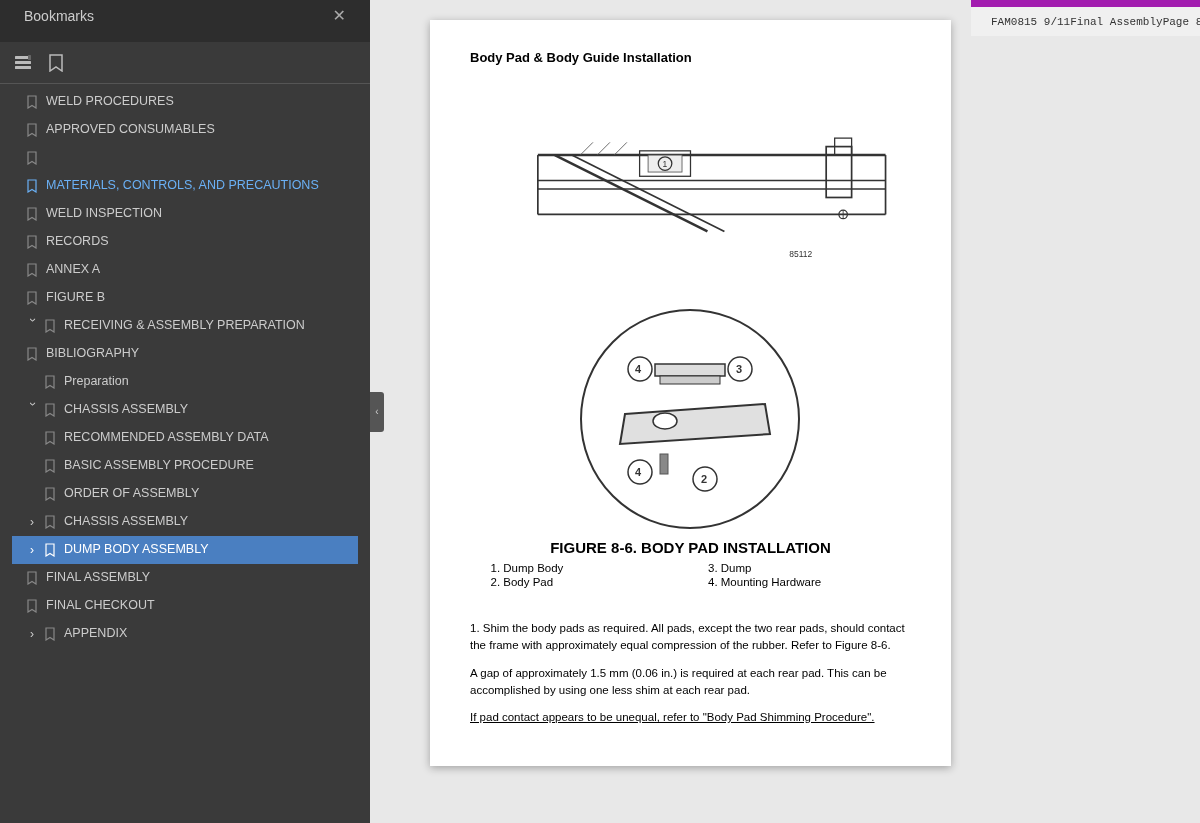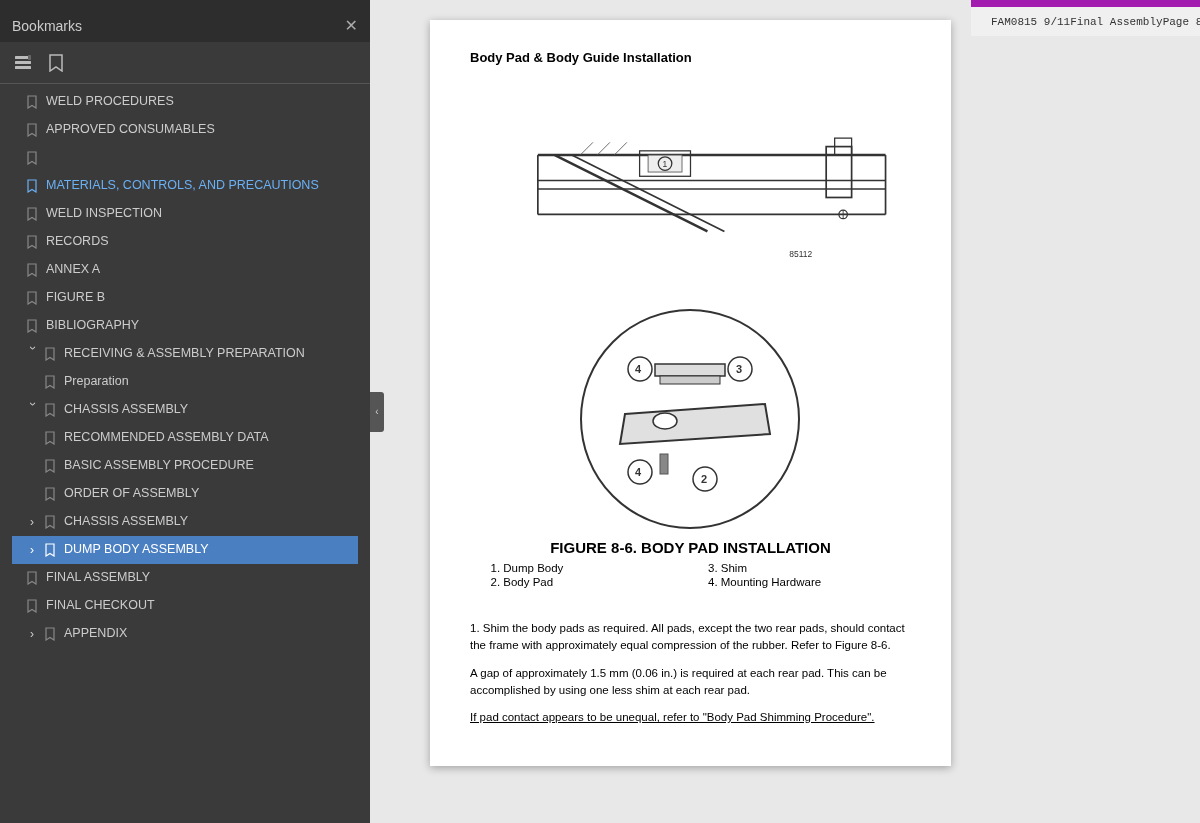--- a/index.html
+++ b/index.html
@@ -11,23 +11,23 @@
       min-width: 370px;
       background: #3a3a3a;
       display: flex;
       flex-direction: column;
       height: 823px;
       position: relative;
     }
 
     #sidebar-header {
       background: #2d2d2d;
-      padding: 8px 12px;
-      display: flex;
-      align-items: flex-end;
+      padding: 8px 24px;
+      display: flex;
+      align-items: flex-start;
       justify-content: space-between;
       height: 42px;
     }
 
     #sidebar-title {
       color: #ccc;
       font-size: 14px;
       font-weight: 500;
     }
 
@@ -358,36 +358,36 @@
     <div class="bm-item">
       <span class="bm-icon">
         <svg width="10" height="14" viewBox="0 0 10 14">
             <path d="M1 1h8v12l-4-2.5L1 13V1z" stroke="#888" stroke-width="1.2" fill="none"></path>
           </svg>
       </span>
       <span class="bm-label">FIGURE B</span>
     </div>
 
     <div class="bm-item">
+      <span class="bm-expand" style="color:#ccc; font-size:12px; transform:rotate(90deg); display:inline-block;">›</span>
+      <span class="bm-icon">
+        <svg width="10" height="14" viewBox="0 0 10 14">
+            <path d="M1 1h8v12l-4-2.5L1 13V1z" stroke="#888" stroke-width="1.2" fill="none"></path>
+          </svg>
+      </span>
+      <span class="bm-label">RECEIVING &amp; ASSEMBLY PREPARATION</span>
+    </div>
+
+    <div class="bm-item">
       <span class="bm-icon">
         <svg width="10" height="14" viewBox="0 0 10 14">
             <path d="M1 1h8v12l-4-2.5L1 13V1z" stroke="#888" stroke-width="1.2" fill="none"></path>
           </svg>
       </span>
       <span class="bm-label">BIBLIOGRAPHY</span>
-    </div>
-
-    <div class="bm-item">
-      <span class="bm-expand" style="color:#ccc; font-size:12px; transform:rotate(90deg); display:inline-block;">›</span>
-      <span class="bm-icon">
-        <svg width="10" height="14" viewBox="0 0 10 14">
-            <path d="M1 1h8v12l-4-2.5L1 13V1z" stroke="#888" stroke-width="1.2" fill="none"></path>
-          </svg>
-      </span>
-      <span class="bm-label">RECEIVING &amp; ASSEMBLY PREPARATION</span>
     </div>
 
     <div class="bm-item indent1">
       <span class="bm-icon">
         <svg width="10" height="14" viewBox="0 0 10 14">
             <path d="M1 1h8v12l-4-2.5L1 13V1z" stroke="#888" stroke-width="1.2" fill="none"></path>
           </svg>
       </span>
       <span class="bm-label">Preparation</span>
     </div>
@@ -548,21 +548,21 @@
 
             <circle cx="55" cy="158" r="12" fill="none" stroke="#333" stroke-width="1.5"></circle>
             <text x="50" y="162" font-size="11" fill="#333" font-weight="bold">4</text>
           </svg>
         </div>
 
         <div class="figure-number">FIGURE 8-6. BODY PAD INSTALLATION</div>
 
         <div class="figure-legend">
           <span><span>1.</span> <span>Dump Body</span></span>
-          <span><span>3.</span> <span>Shim</span></span>
+          <span><span>3.</span> <span>Dump</span></span>
           <span><span>2.</span> <span>Body Pad</span></span>
           <span><span>4.</span> <span>Mounting Hardware</span></span>
         </div>
       </div>
 
       <p class="page-body-text">1.  Shim the body pads as required. All pads, except the two rear pads, should contact the frame with approximately equal compression of the rubber. Refer to Figure 8-6.</p>
       <p class="page-body-text">A gap of approximately 1.5 mm (0.06 in.) is required at each rear pad. This can be accomplished by using one less shim at each rear pad.</p>
       <p class="page-body-text underlined">If pad contact appears to be unequal, refer to "Body Pad Shimming Procedure".</p>
 
     </div>

